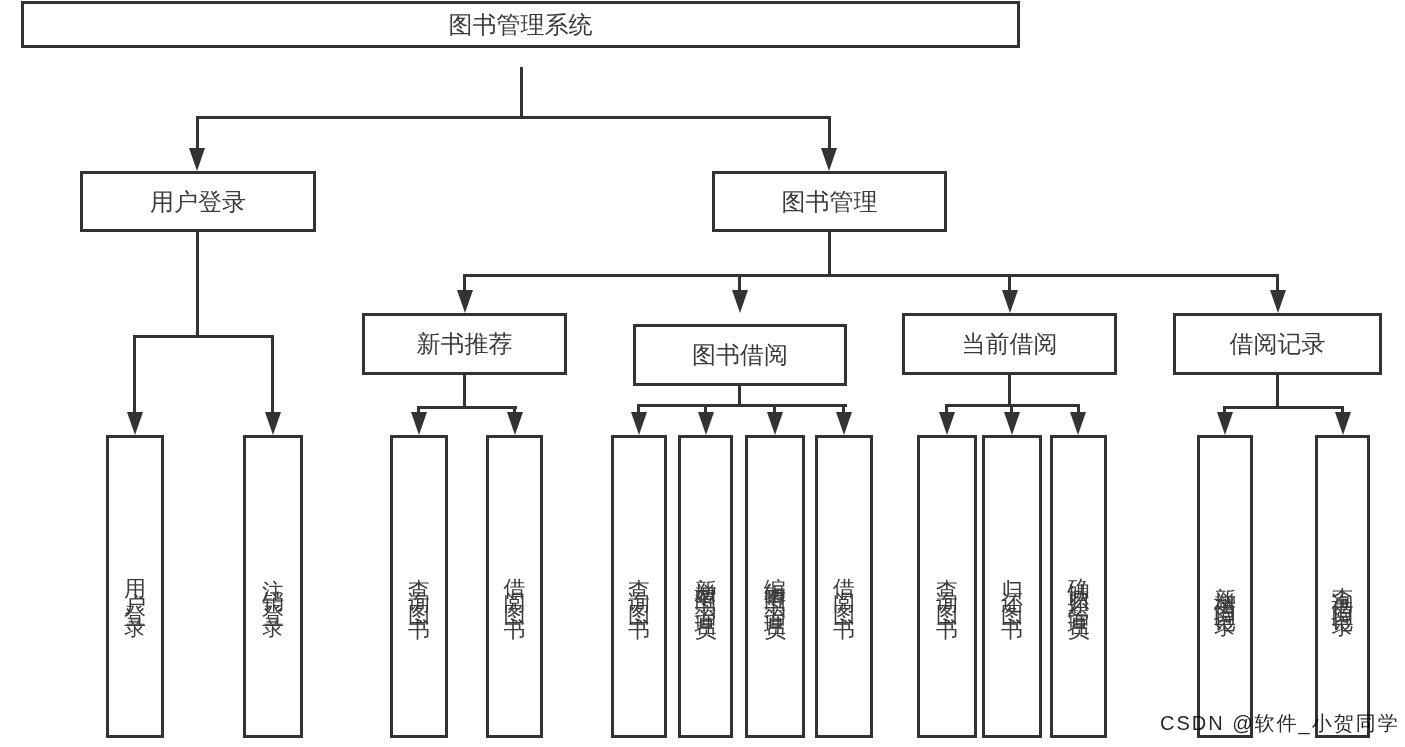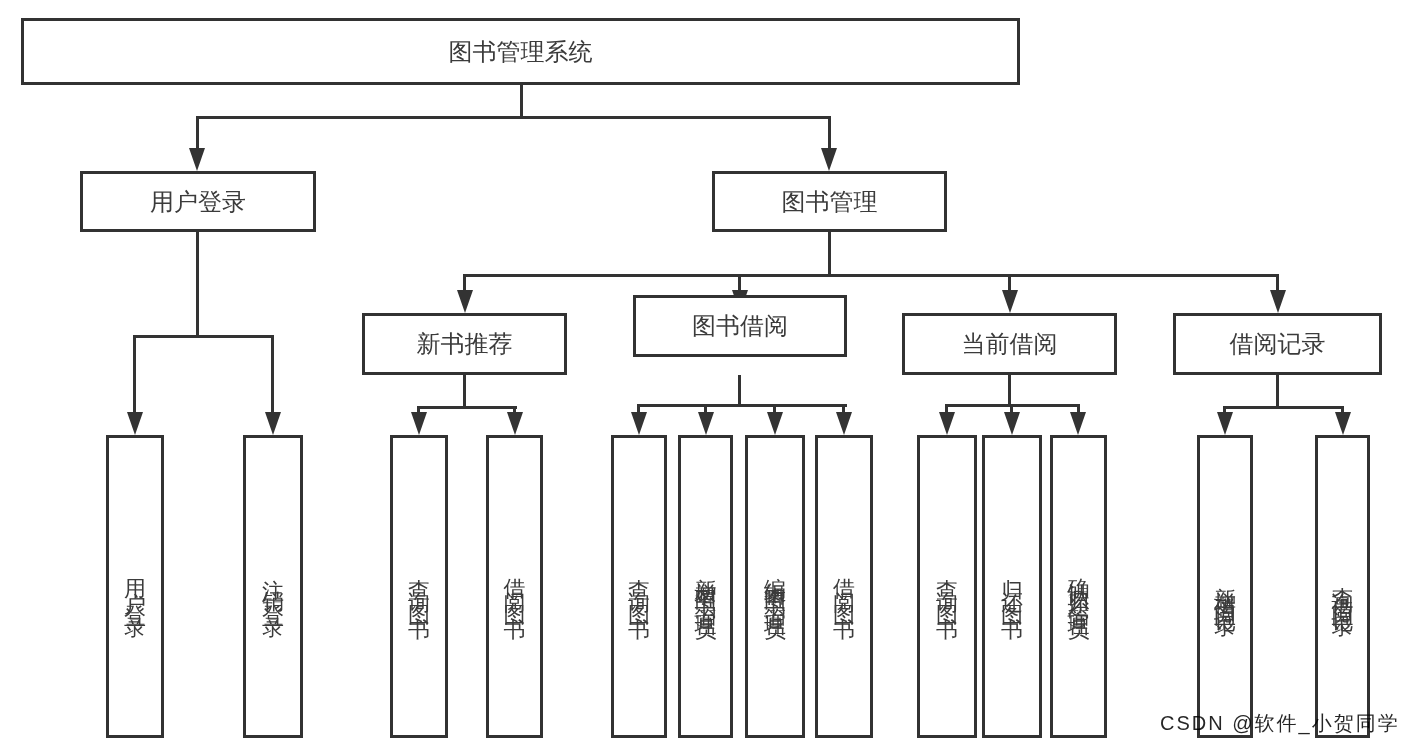--- a/index.html
+++ b/index.html
@@ -30,27 +30,27 @@
     position:absolute;left:1160px;top:710px;z-index:5;
     font-size:20px;color:#000000;opacity:0.85;letter-spacing:2px;
     white-space:nowrap;
   }
 </style>
 </head>
 <body>
 
 <div class="canvas">
 
-  <div class="box hbox" style="left:21px;top:18px;width:999px;height:67px;">图书管理系统</div>
+  <div class="box hbox" style="left:21px;top:1px;width:999px;height:47px;">图书管理系统</div>
 
   <div class="box hbox" style="left:80px;top:171px;width:236px;height:61px;">用户登录</div>
   <div class="box hbox" style="left:362px;top:313px;width:205px;height:62px;">新书推荐</div>
 
   <div class="box hbox" style="left:712px;top:171px;width:235px;height:61px;">图书管理</div>
-  <div class="box hbox" style="left:633px;top:295px;width:214px;height:62px;">图书借阅</div>
+  <div class="box hbox" style="left:633px;top:324px;width:214px;height:62px;">图书借阅</div>
   <div class="box hbox" style="left:1173px;top:313px;width:209px;height:62px;">借阅记录</div>
   <div class="box hbox" style="left:902px;top:313px;width:215px;height:62px;">当前借阅</div>
 
   <div class="box vbox sp-wide" style="left:106px;width:58px;">用户登录</div>
   <div class="box vbox sp-wide" style="left:243px;width:60px;">注销登录</div>
 
   <div class="box vbox sp-wide" style="left:390px;width:58px;">查询图书</div>
   <div class="box vbox sp-wide" style="left:486px;width:57px;">借阅图书</div>
 
   <div class="box vbox sp-wide" style="left:611px;width:56px;">查询图书</div>

